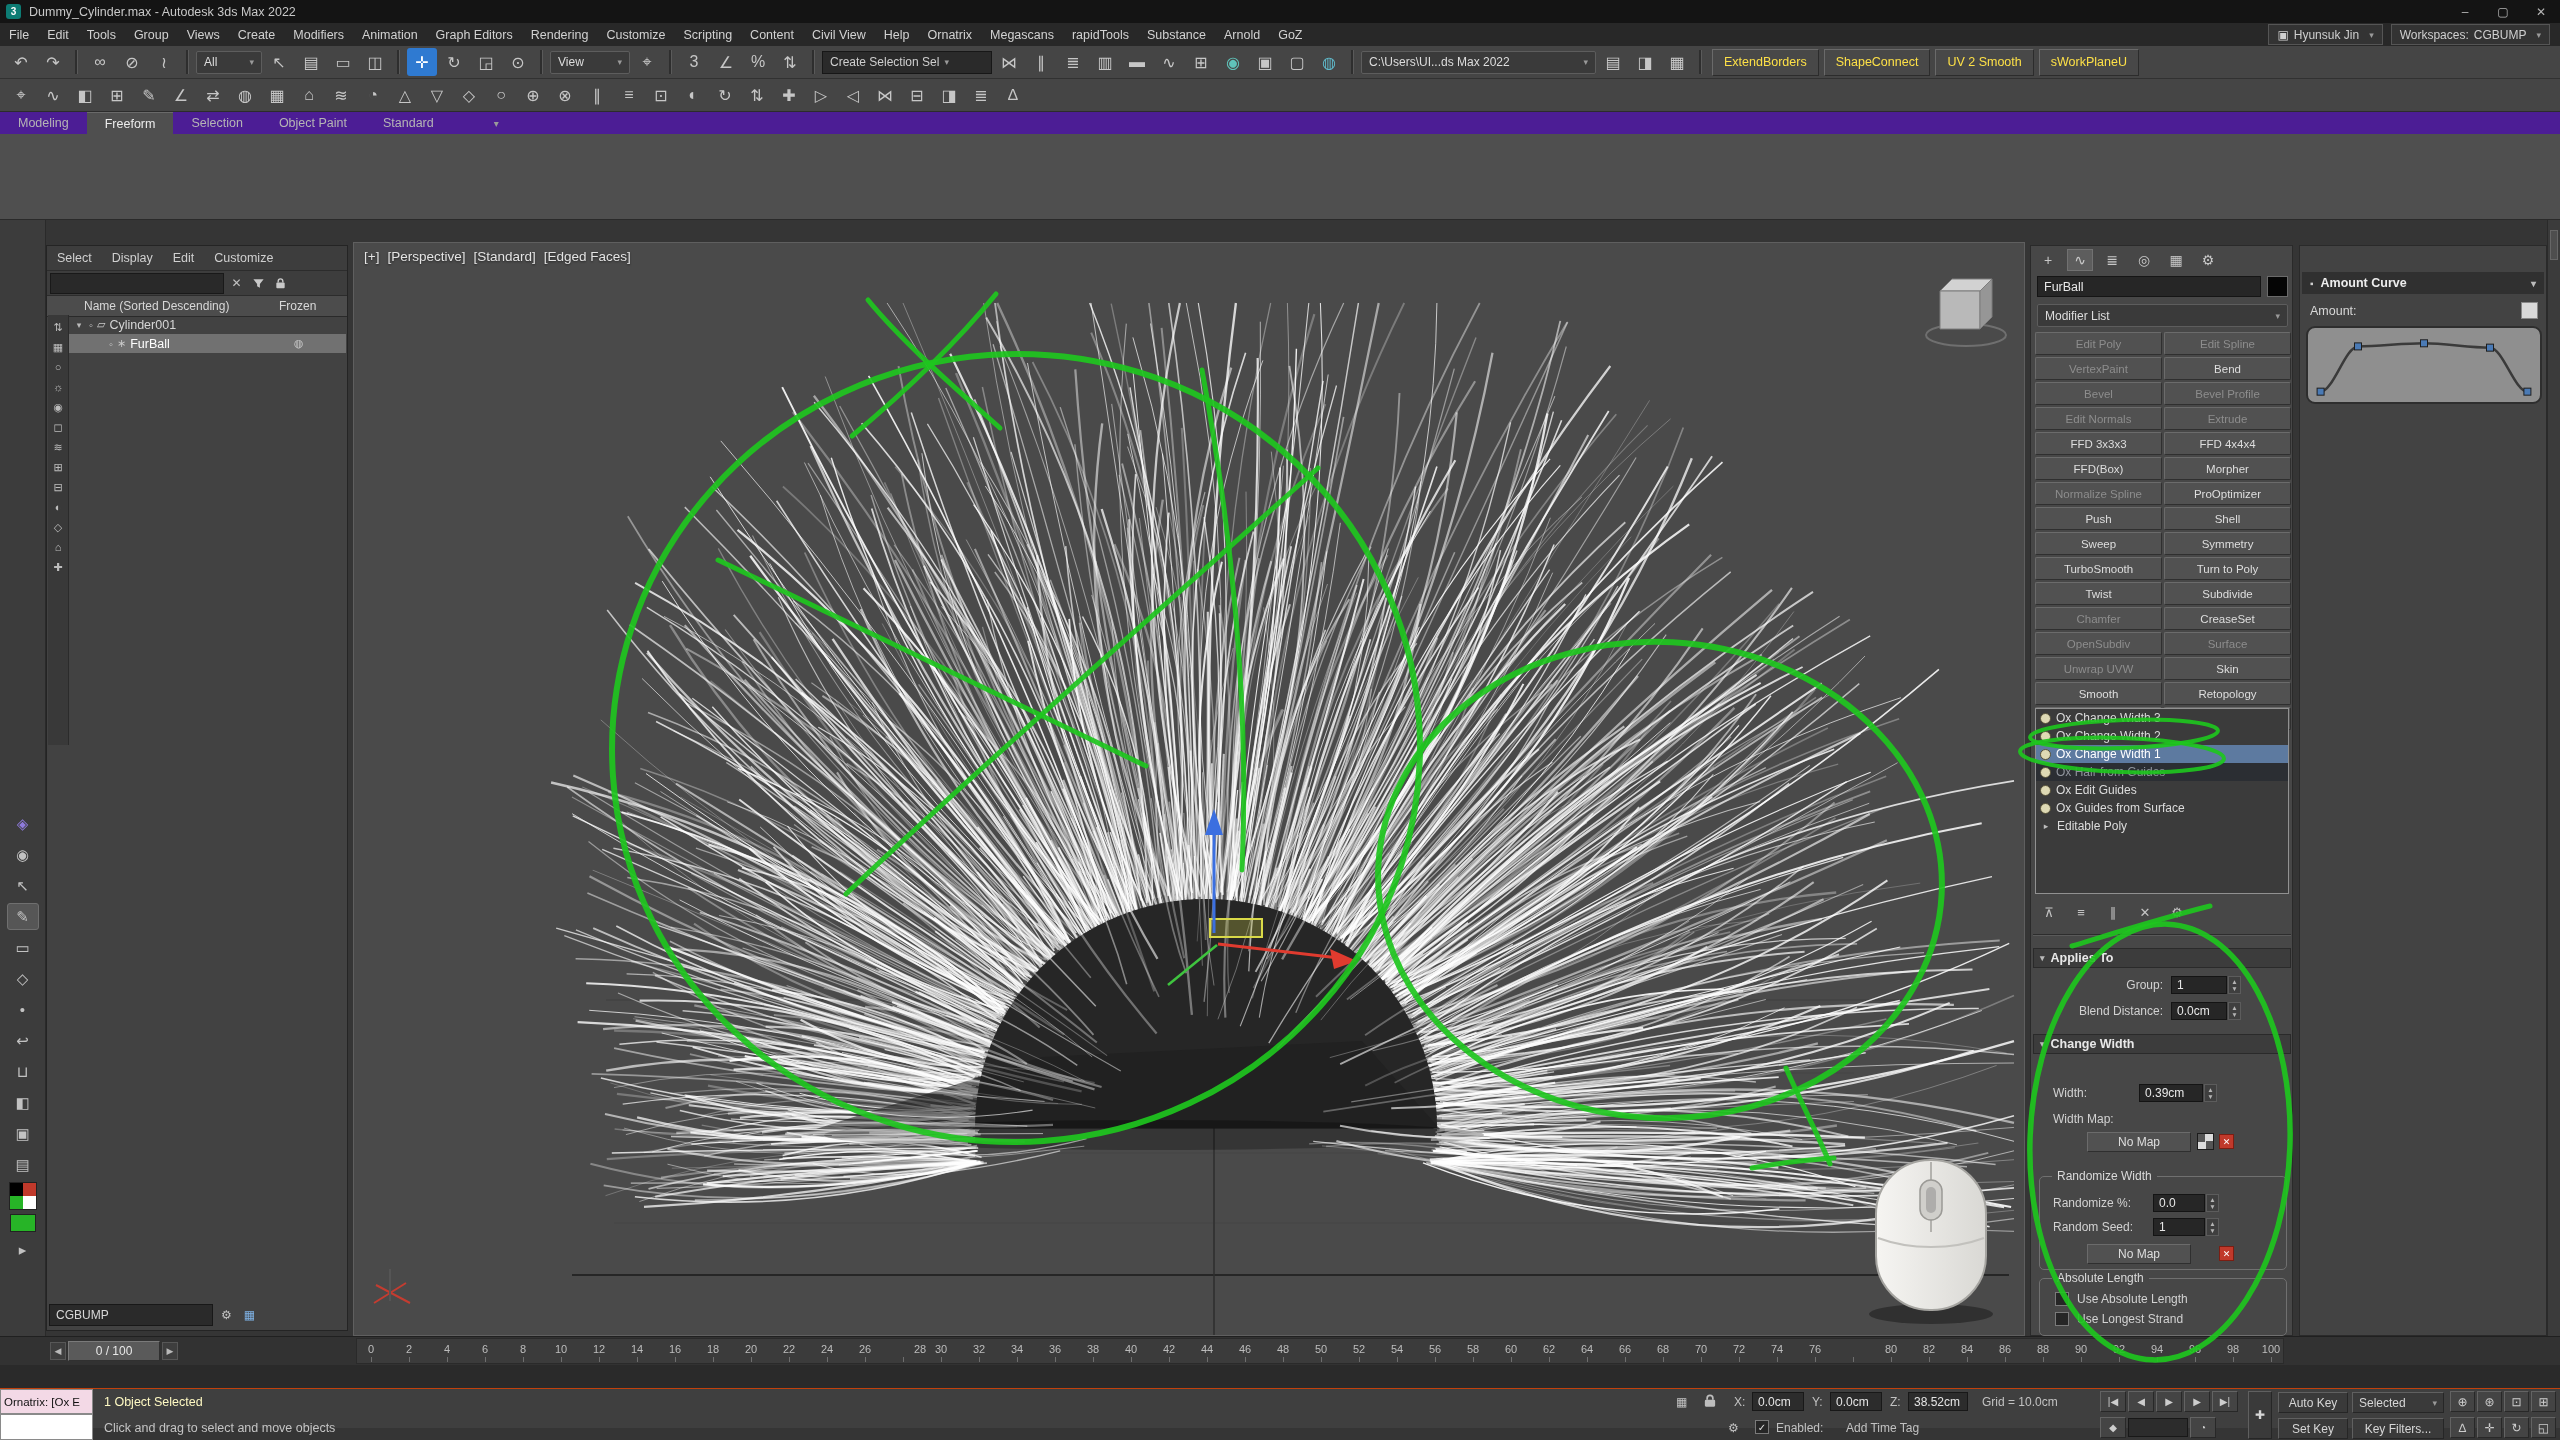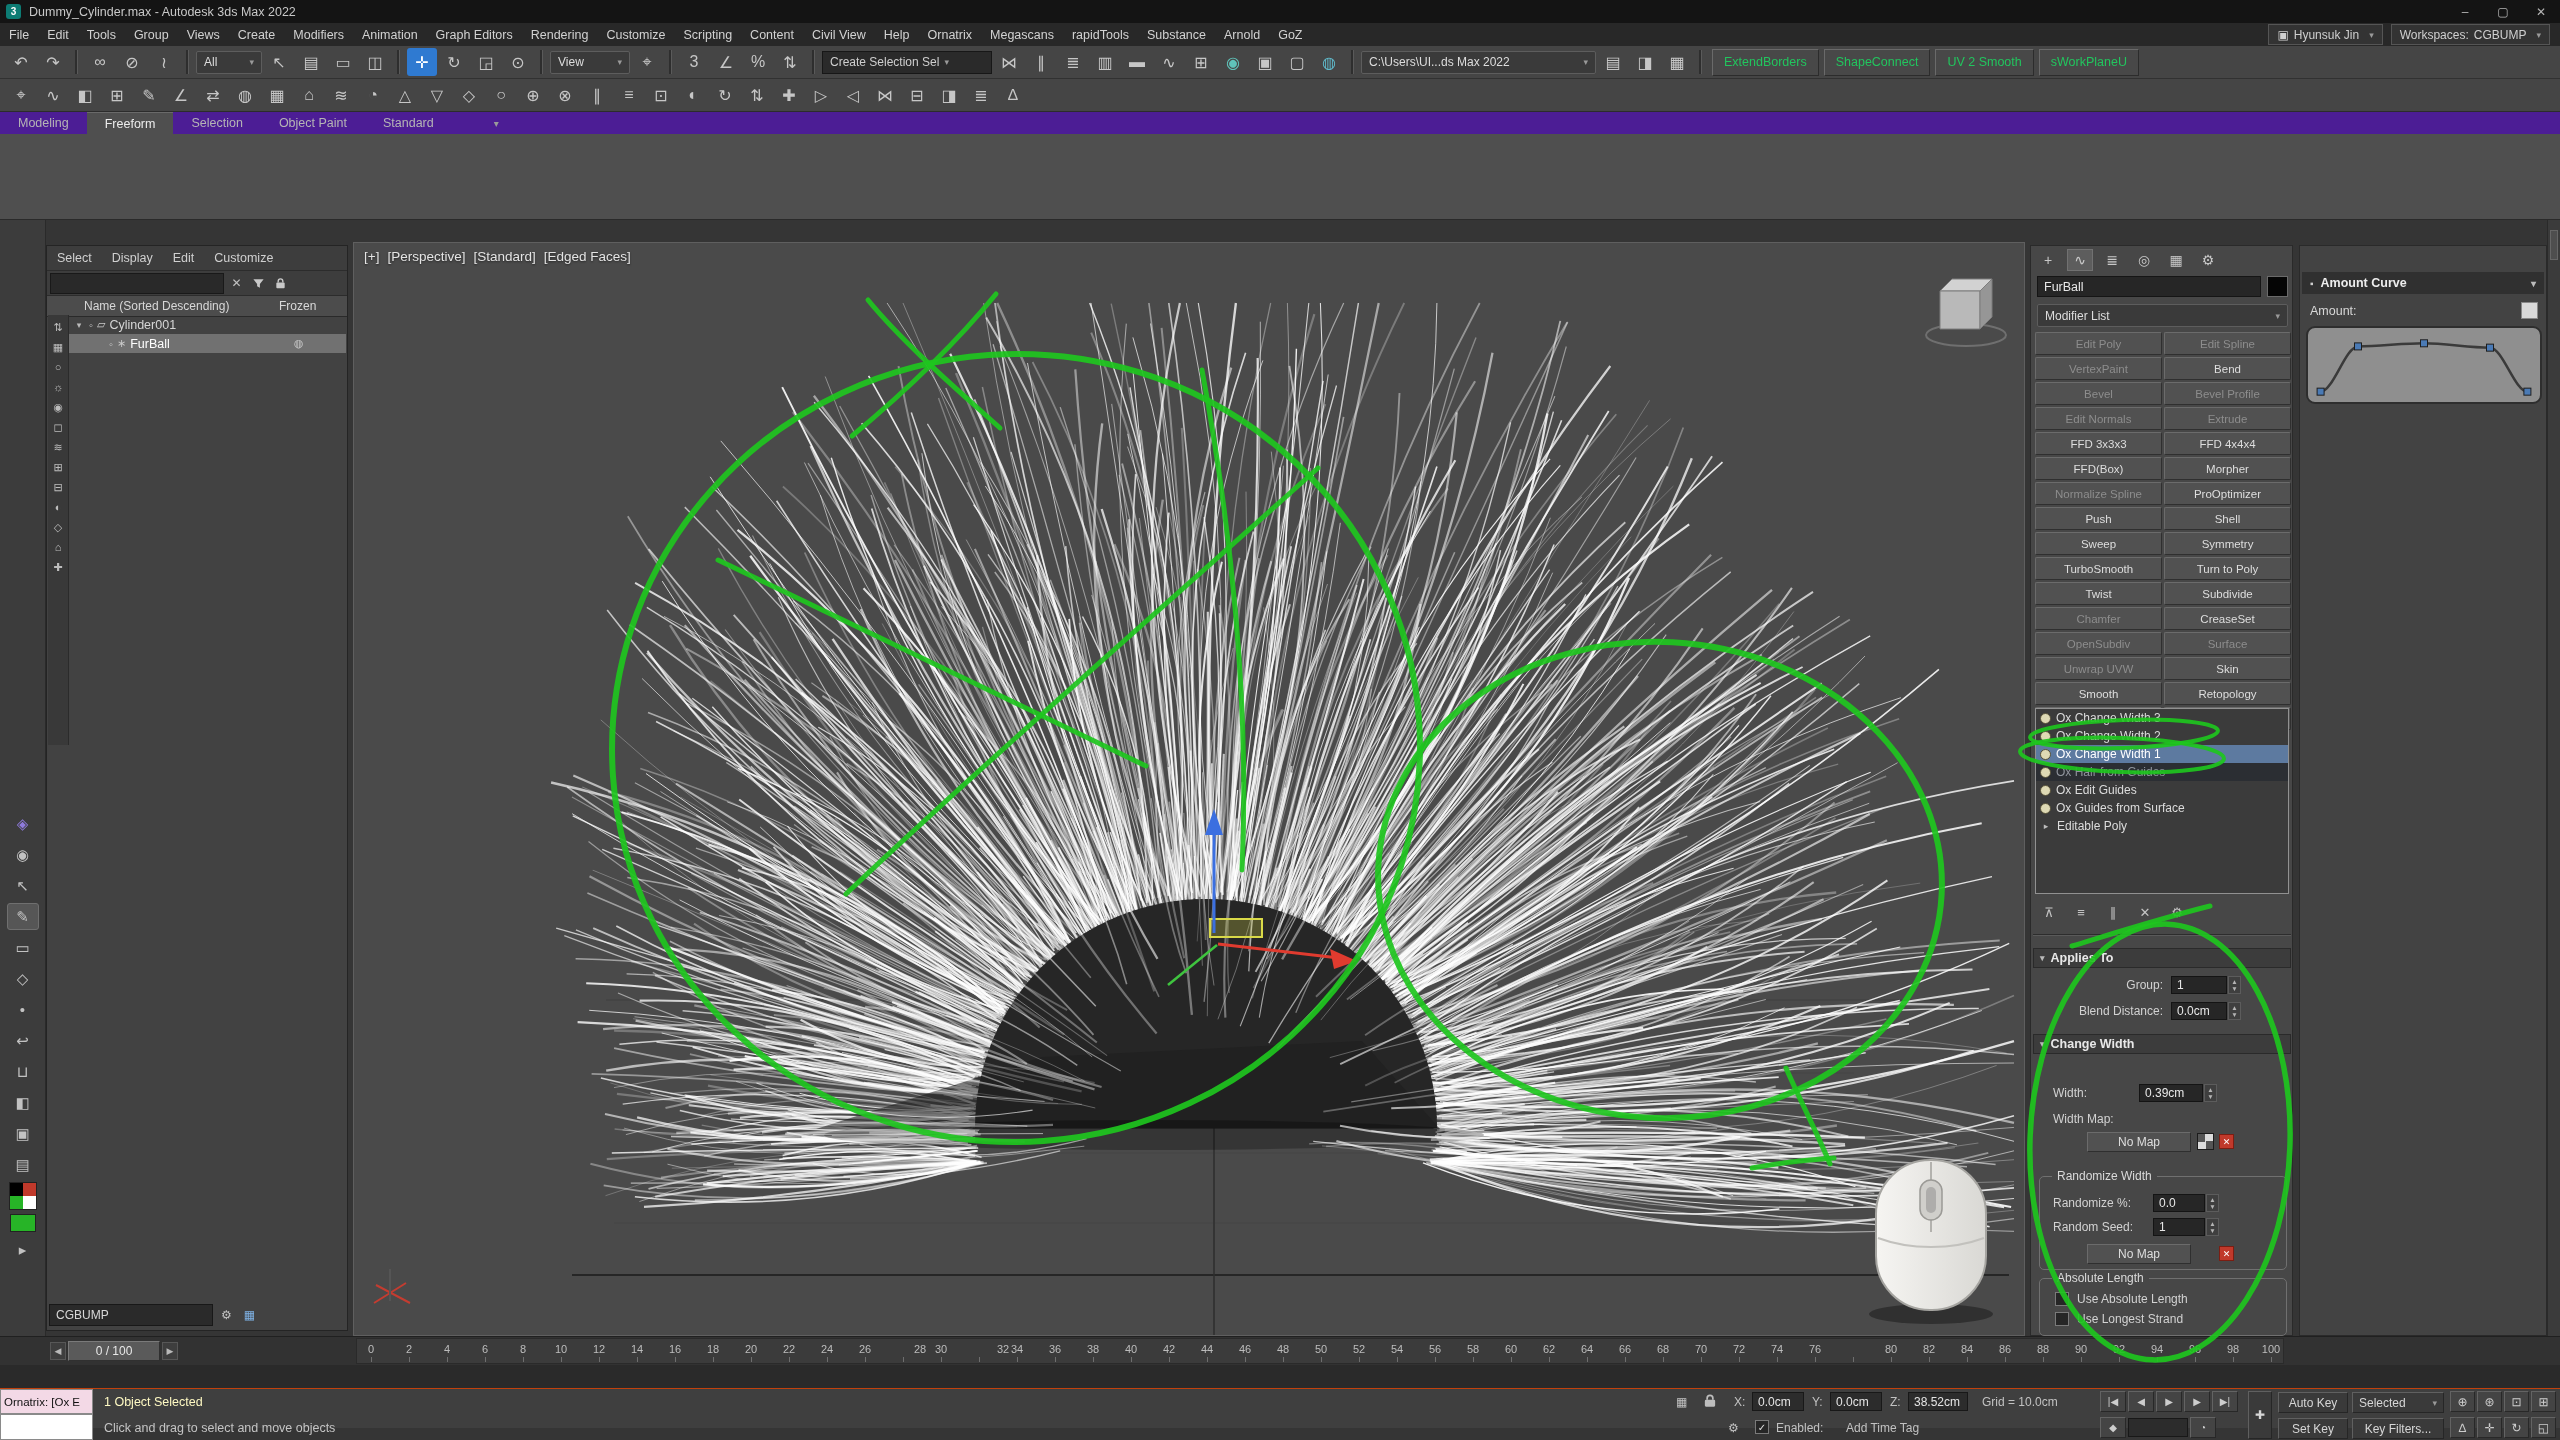--- a/index.html
+++ b/index.html
@@ -29,21 +29,21 @@
        padding-left:6px;border-bottom:1px solid #2c2c2c;box-sizing:border-box;gap:2px;}
   .ic{width:30px;height:28px;display:flex;align-items:center;justify-content:center;font-size:16px;
       color:#c6c6c6;border-radius:3px;flex:none;}
   .ic.active{background:#2f7ad1;color:#fff;}
   .tsep{width:2px;height:24px;margin:0 5px;background:#2e2e2e;border-right:1px solid #5a5a5a;flex:none;}
   .dd{background:#3a3a3a;border:1px solid #5d5d5d;height:23px;display:flex;align-items:center;
       justify-content:space-between;padding:0 7px;font-size:12px;color:#ddd;border-radius:2px;flex:none;box-sizing:border-box;}
   .tfield{background:#2a2a2a;border:1px solid #171717;height:23px;display:flex;align-items:center;
       padding:0 7px;font-size:12px;color:#cfcfcf;flex:none;box-sizing:border-box;}
   .tbtn{background:#484848;border:1px solid;border-color:#6a6a6a #2c2c2c #2c2c2c #6a6a6a;height:25px;
-      padding:0 11px;font-size:12.5px;display:flex;align-items:center;color:#22c55e;flex:none;margin-left:3px;}
+      padding:0 11px;font-size:12.5px;display:flex;align-items:center;color:#fde047;flex:none;margin-left:3px;}
 
   
   .ribbontabs{left:0;top:112px;width:2560px;height:22px;background:#4c1d95;display:flex;align-items:flex-end;gap:28px;}
   .ribtab{padding:0 18px;height:21px;display:flex;align-items:center;font-size:12.5px;color:#b5b5b5;}
   .ribtab.active{background:#4f4f4f;color:#ececec;border-top:1px solid #6a6a6a;}
   .ribmin{margin-left:14px;color:#9a9a9a;font-size:10px;align-self:center;}
   .ribbonbody{left:0;top:134px;width:2560px;height:86px;background:#4f4f4f;border-bottom:1px solid #2a2a2a;box-sizing:border-box;}
 
   
   .leftdock{left:0;top:220px;width:46px;height:1116px;background:#3c3c3c;border-right:1px solid #2a2a2a;
@@ -1816,21 +1816,21 @@
         <span class="rtick" style="left: 432px;">22</span>
         <span class="rtickline" style="left: 432px;"></span>
         <span class="rtick" style="left: 470px;">24</span>
         <span class="rtickline" style="left: 470px;"></span>
         <span class="rtick" style="left: 508px;">26</span>
         <span class="rtickline" style="left: 508px;"></span>
         <span class="rtick" style="left: 546px; margin-left: 17px;">28</span>
         <span class="rtickline" style="left: 546px;"></span>
         <span class="rtick" style="left: 584px;">30</span>
         <span class="rtickline" style="left: 584px;"></span>
-        <span class="rtick" style="left: 646px;">32</span>
+        <span class="rtick" style="left: 622px;">32</span>
         <span class="rtickline" style="left: 622px;"></span>
         <span class="rtick" style="left: 660px;">34</span>
         <span class="rtickline" style="left: 660px;"></span>
         <span class="rtick" style="left: 698px;">36</span>
         <span class="rtickline" style="left: 698px;"></span>
         <span class="rtick" style="left: 736px;">38</span>
         <span class="rtickline" style="left: 736px;"></span>
         <span class="rtick" style="left: 774px;">40</span>
         <span class="rtickline" style="left: 774px;"></span>
         <span class="rtick" style="left: 812px;">42</span>

